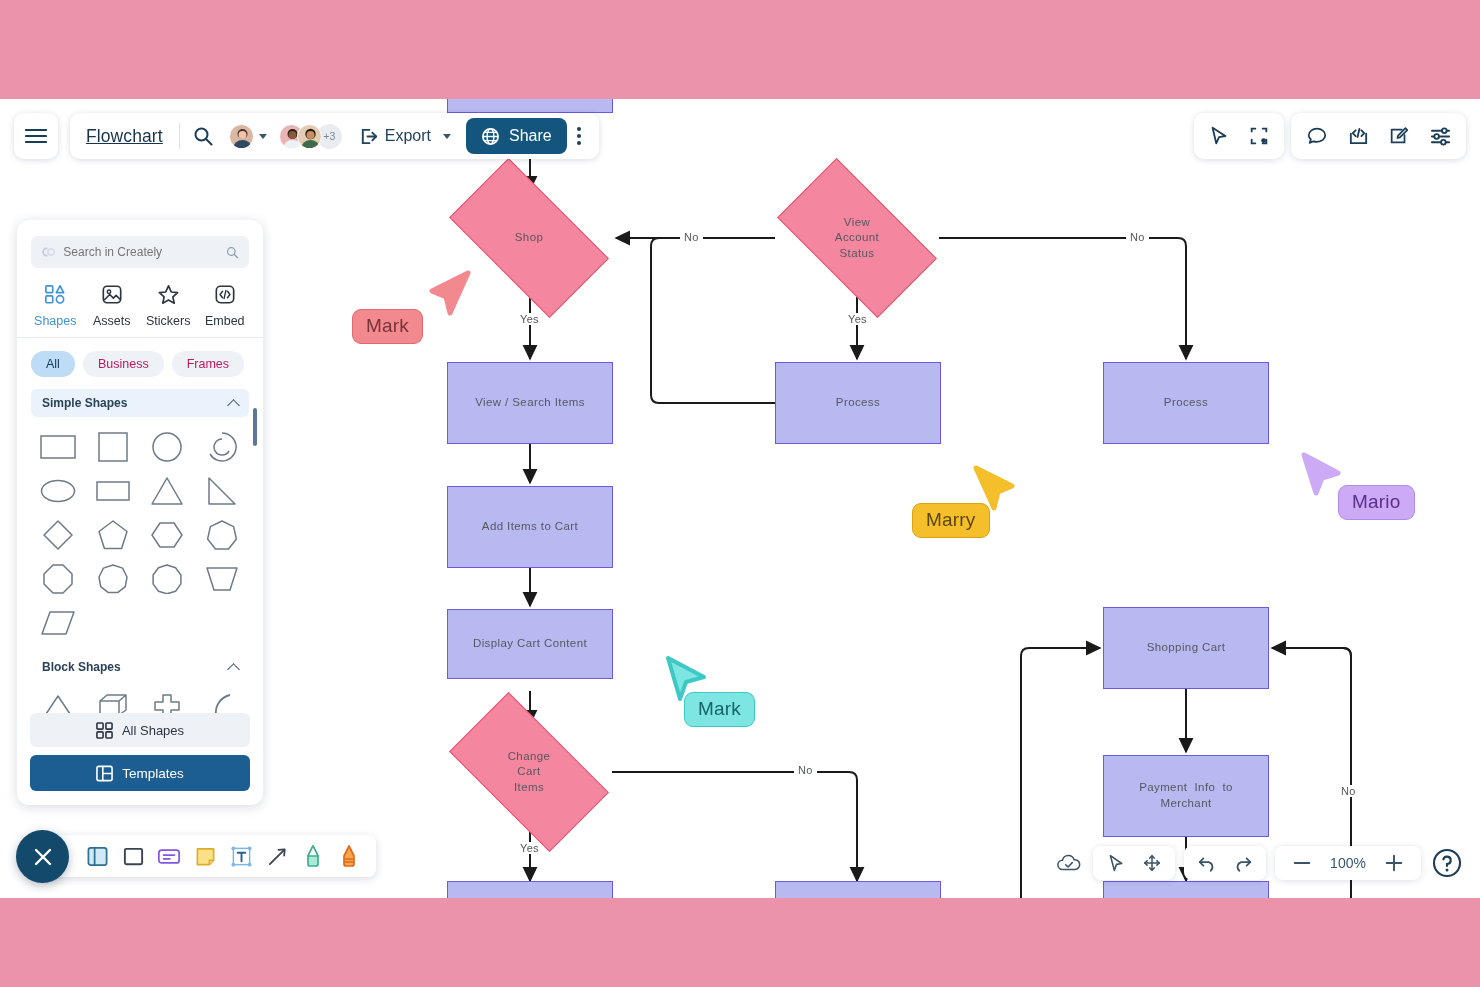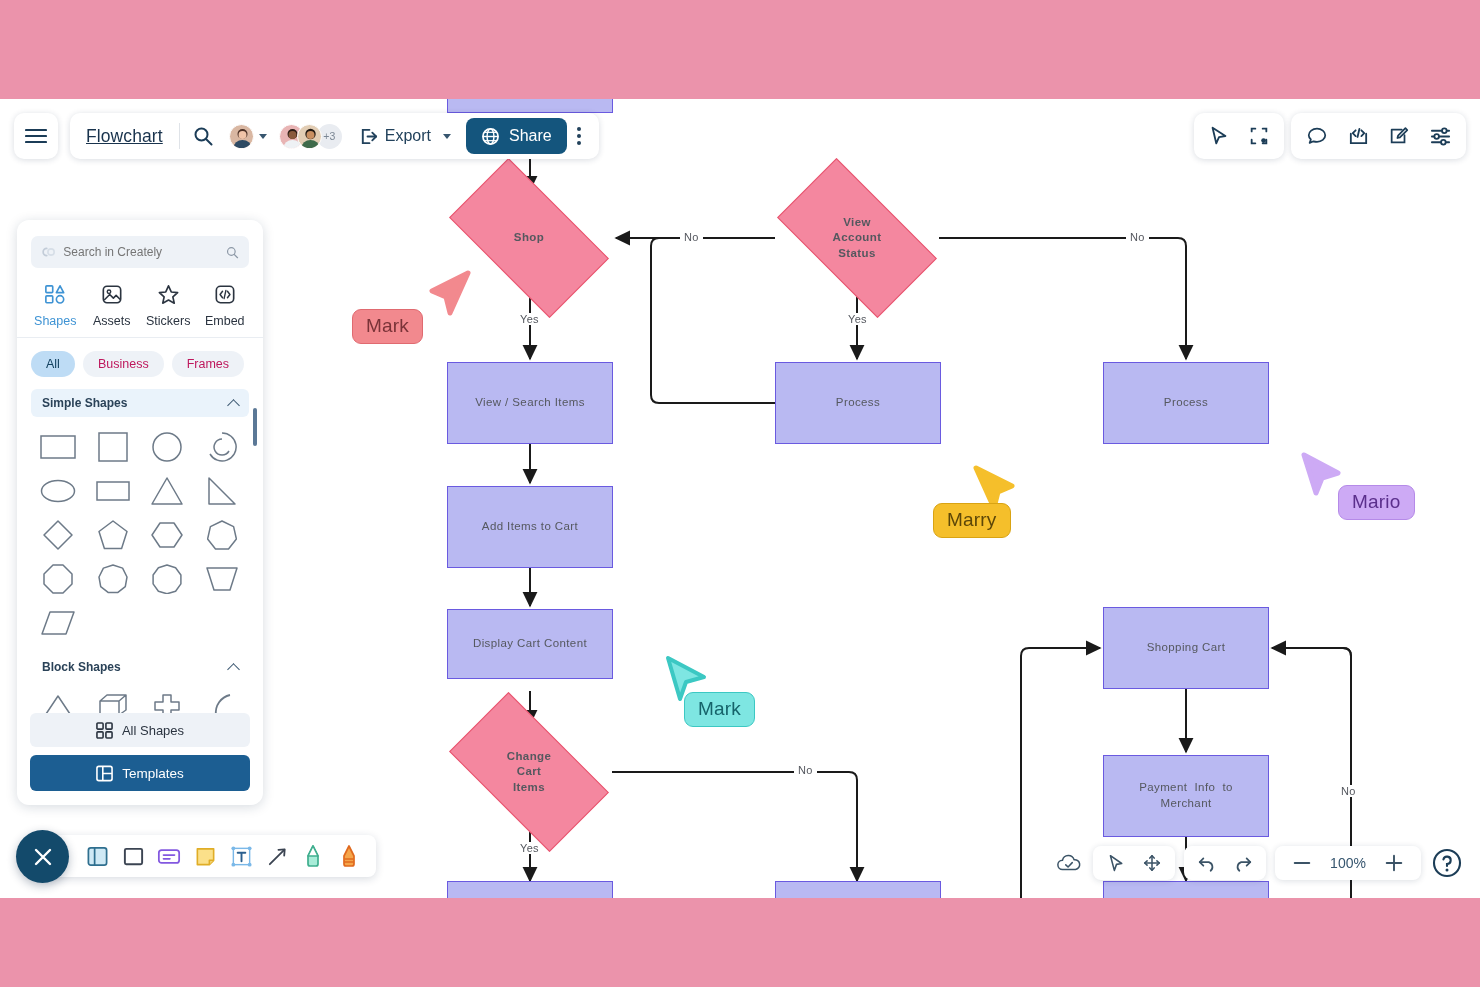--- a/index.html
+++ b/index.html
@@ -38,21 +38,21 @@
   .node.proc {
     background: #b9b9f2; border: 1.6px solid #6a5ae0;
   }
   .node.dec { background: transparent; border: none; }
   .dec-shape {
     position: absolute; inset: 0;
     background: #f4879f;
     border: 1.6px solid #e8556f;
     transform: rotate(45deg);
   }
-  .dec-label { position: relative; z-index: 2; font-weight: bold; }
+  .dec-label { position: relative; z-index: 2; }
 
   .edge-label {
     position: absolute;
     font-size: 11px; color: #55585f;
     background: #fff; padding: 0 4px;
     letter-spacing: .3px;
   }
 
   
   .collab { position: absolute; }
@@ -318,21 +318,21 @@
       <svg width="60" height="60" style="left:68px;top:-10px;" viewBox="0 0 60 60">
         <path d="M48,4 L12,22 L26,28 L30,44 Z" fill="#f2898e" stroke="#f2898e" stroke-width="5" stroke-linejoin="round"></path>
       </svg>
       <span class="pill" style="left:0;top:30px;background:#f2898e;border:1.5px solid #e06a70;color:#7a3338;">Mark</span>
     </div>
 
     <div class="collab" style="left:912px;top:375px;">
       <svg width="60" height="60" style="left:58px;top:-10px;" viewBox="0 0 60 60">
         <path d="M6,4 L42,22 L28,28 L24,44 Z" fill="#f5bf2b" stroke="#f5bf2b" stroke-width="5" stroke-linejoin="round"></path>
       </svg>
-      <span class="pill" style="left:0;top:29px;background:#f5bf2b;border:1.5px solid #d9a313;color:#5d4708;margin-left:21px;">Marry</span>
+      <span class="pill" style="left:0;top:29px;background:#f5bf2b;border:1.5px solid #d9a313;color:#5d4708;">Marry</span>
     </div>
 
     <div class="collab" style="left:1298px;top:352px;">
       <svg width="54" height="54" style="left:0;top:0;" viewBox="0 0 54 54">
         <path d="M6,4 L40,22 L24,27 L18,42 Z" fill="#cdaaf5" stroke="#cdaaf5" stroke-width="5" stroke-linejoin="round"></path>
       </svg>
       <span class="pill" style="left:18px;top:34px;background:#cdaaf5;border:1.5px solid #b58ae8;color:#5b2f8c;margin-left:22px;">Mario</span>
     </div>
 
     <div class="collab" style="left:662px;top:555px;">

